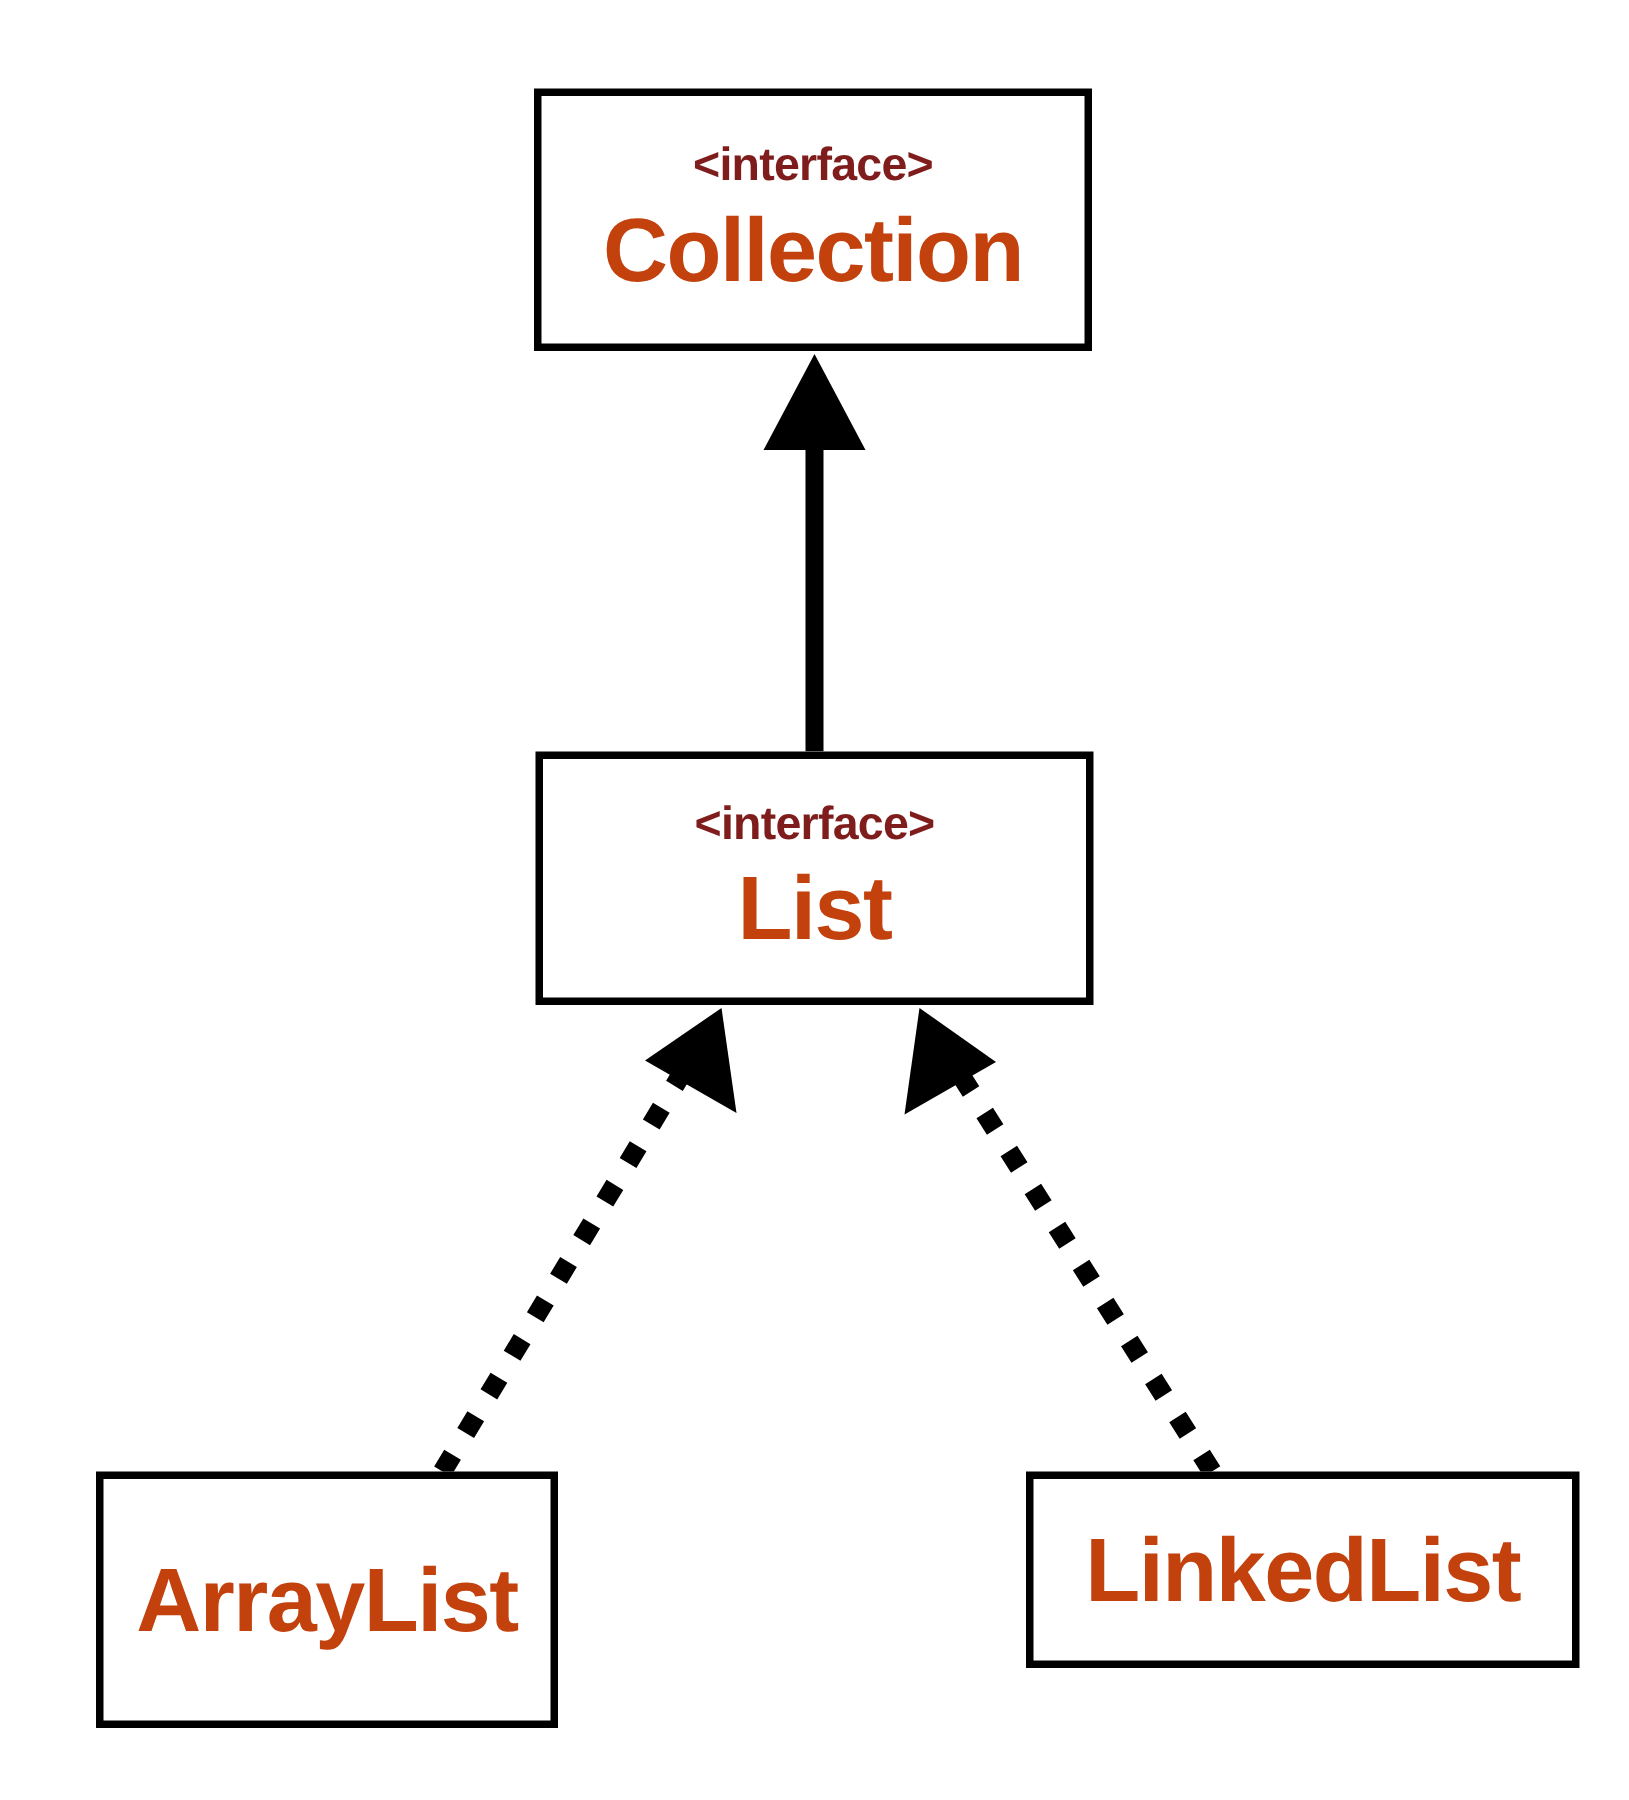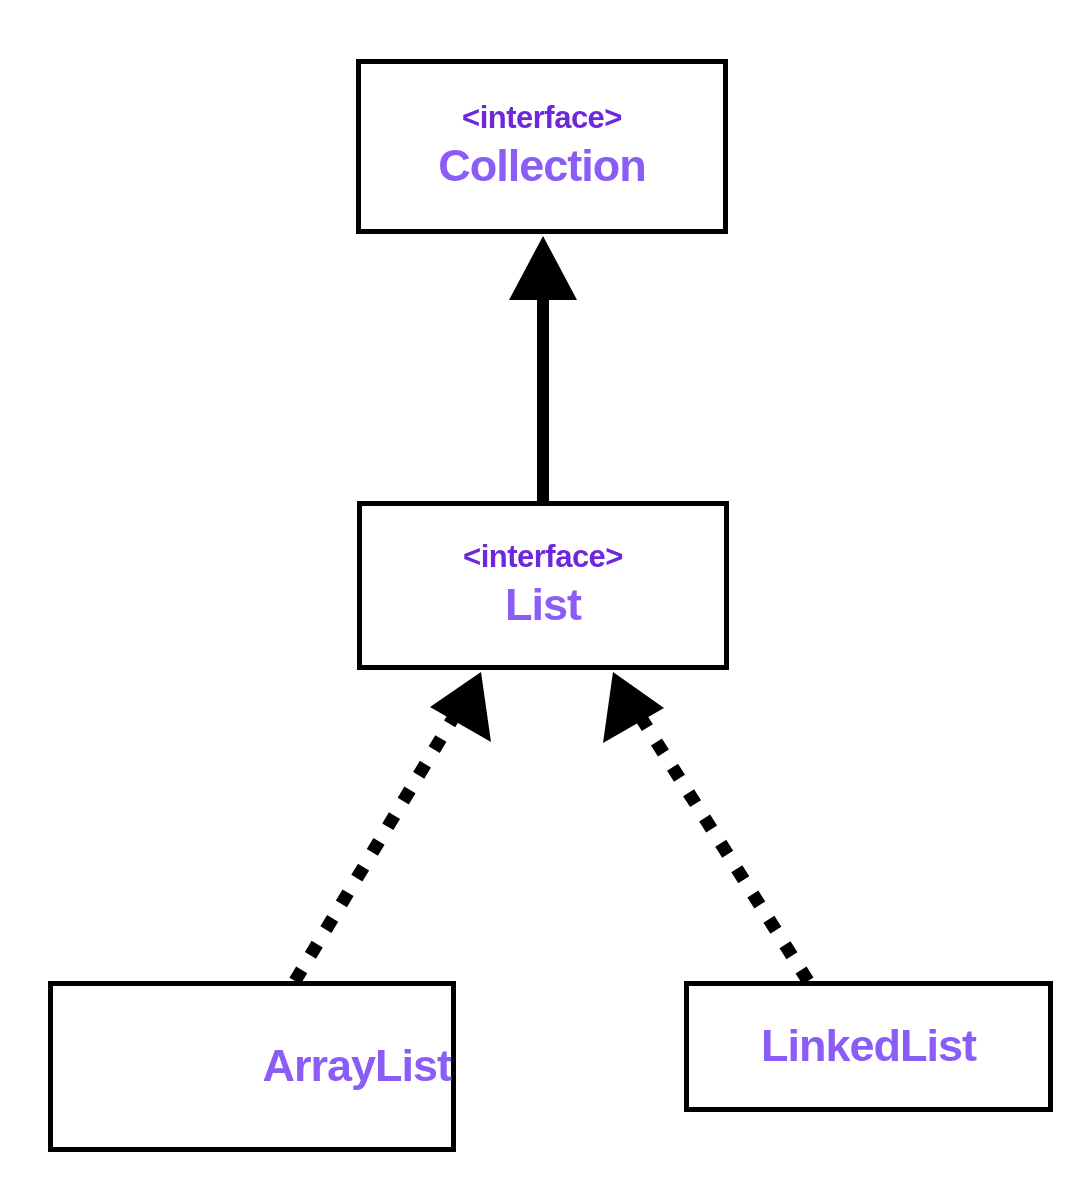--- a/index.html
+++ b/index.html
@@ -35,40 +35,40 @@
     display: flex;
     flex-direction: column;
     align-items: center;
     justify-content: center;
     text-align: center;
     z-index: 2;
   }
   .stereotype {
     font-size: 31px;
     font-weight: bold;
-    color: #6d28d9;
+    color: #7f1d1d;
     letter-spacing: -0.5px;
     line-height: 1.1;
     white-space: nowrap;
   }
   .node-name {
-    font-size: 45px;
+    font-size: 60px;
     font-weight: bold;
-    color: #8b5cf6;
+    color: #c2410c;
     letter-spacing: -1px;
     line-height: 1.12;
     white-space: nowrap;
   }
   .node-interface .node-name {
     margin-top: 6px;
   }
   
   #node-collection { left: 356px; top: 59px;  width: 372px; height: 175px; }
   #node-list       { left: 357px; top: 501px; width: 372px; height: 169px; }
-  #node-arraylist  { left: 48px;  top: 981px; width: 408px; height: 171px; align-items: flex-end; }
+  #node-arraylist  { left: 64px;  top: 981px; width: 308px; height: 171px; }
   #node-linkedlist { left: 684px; top: 981px; width: 369px; height: 131px; }
 </style>
 </head>
 <body>
 
 <div id="diagram-root">
 
   <svg id="edge-layer" viewBox="0 0 1086 1200" width="1086" height="1200" aria-hidden="true">
 
     <g>

